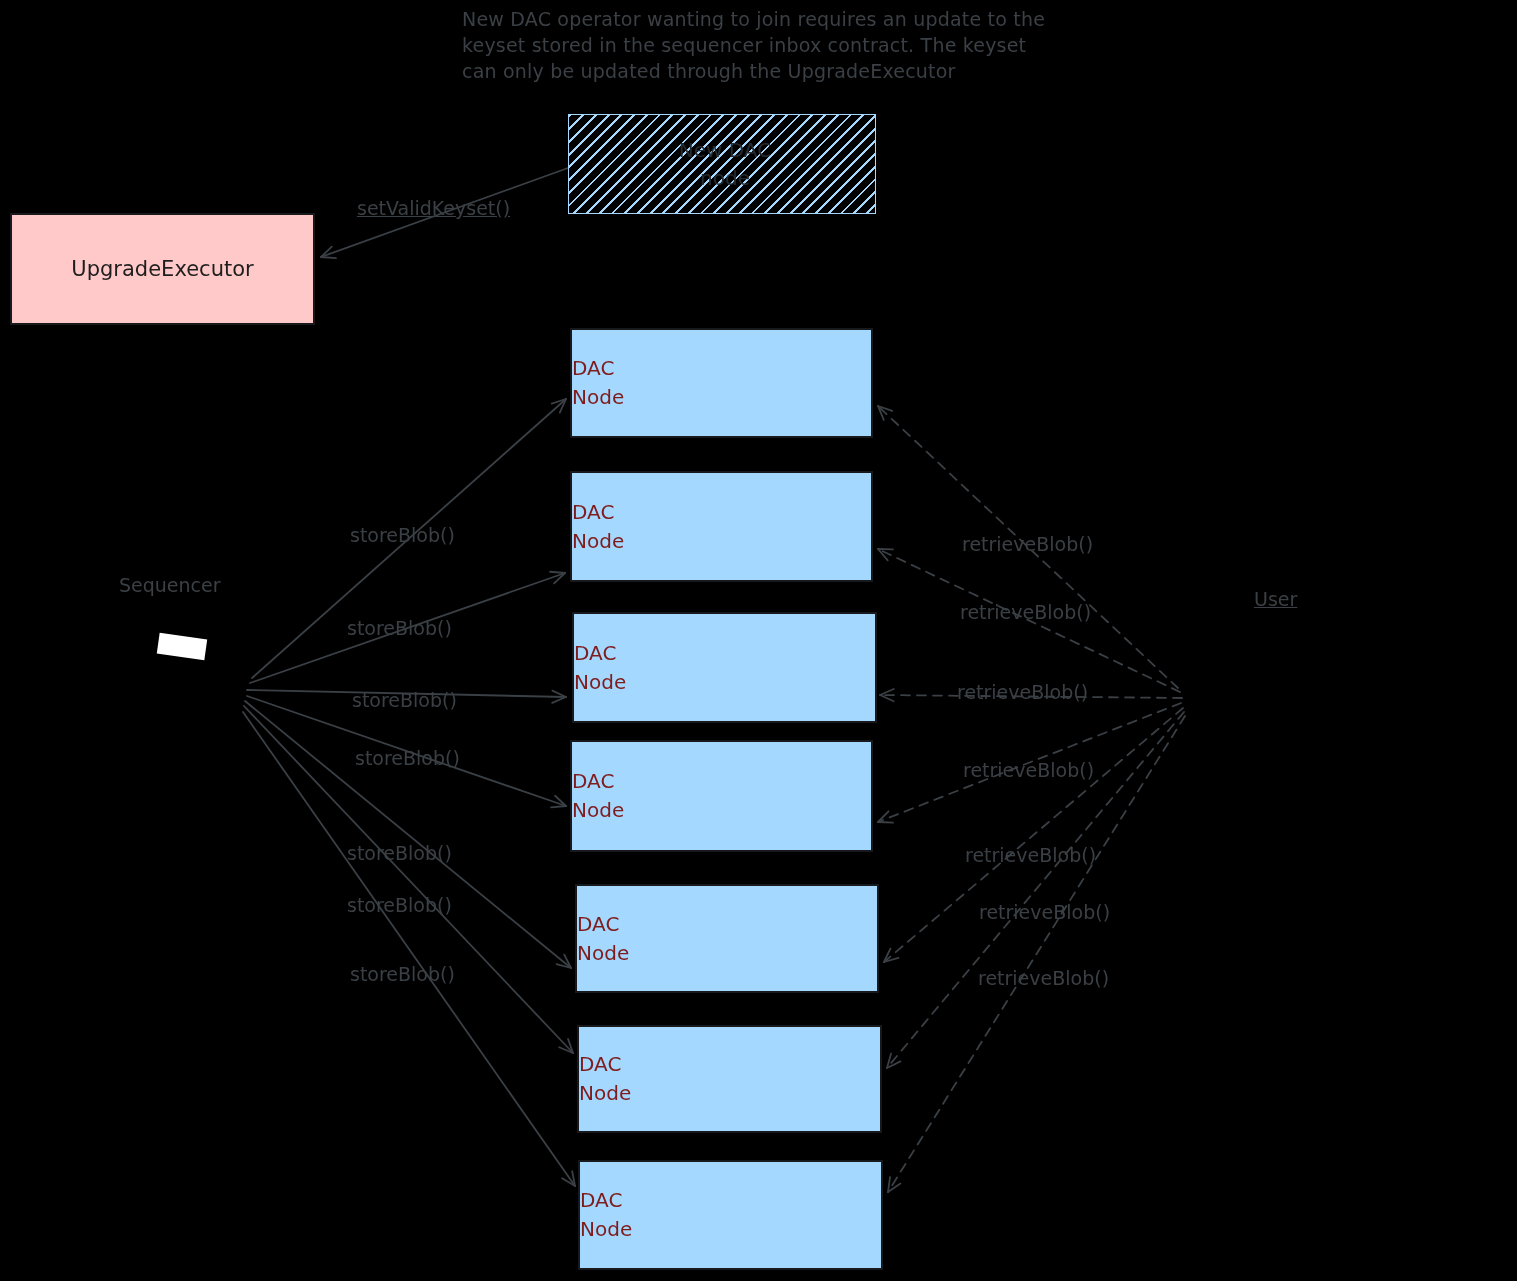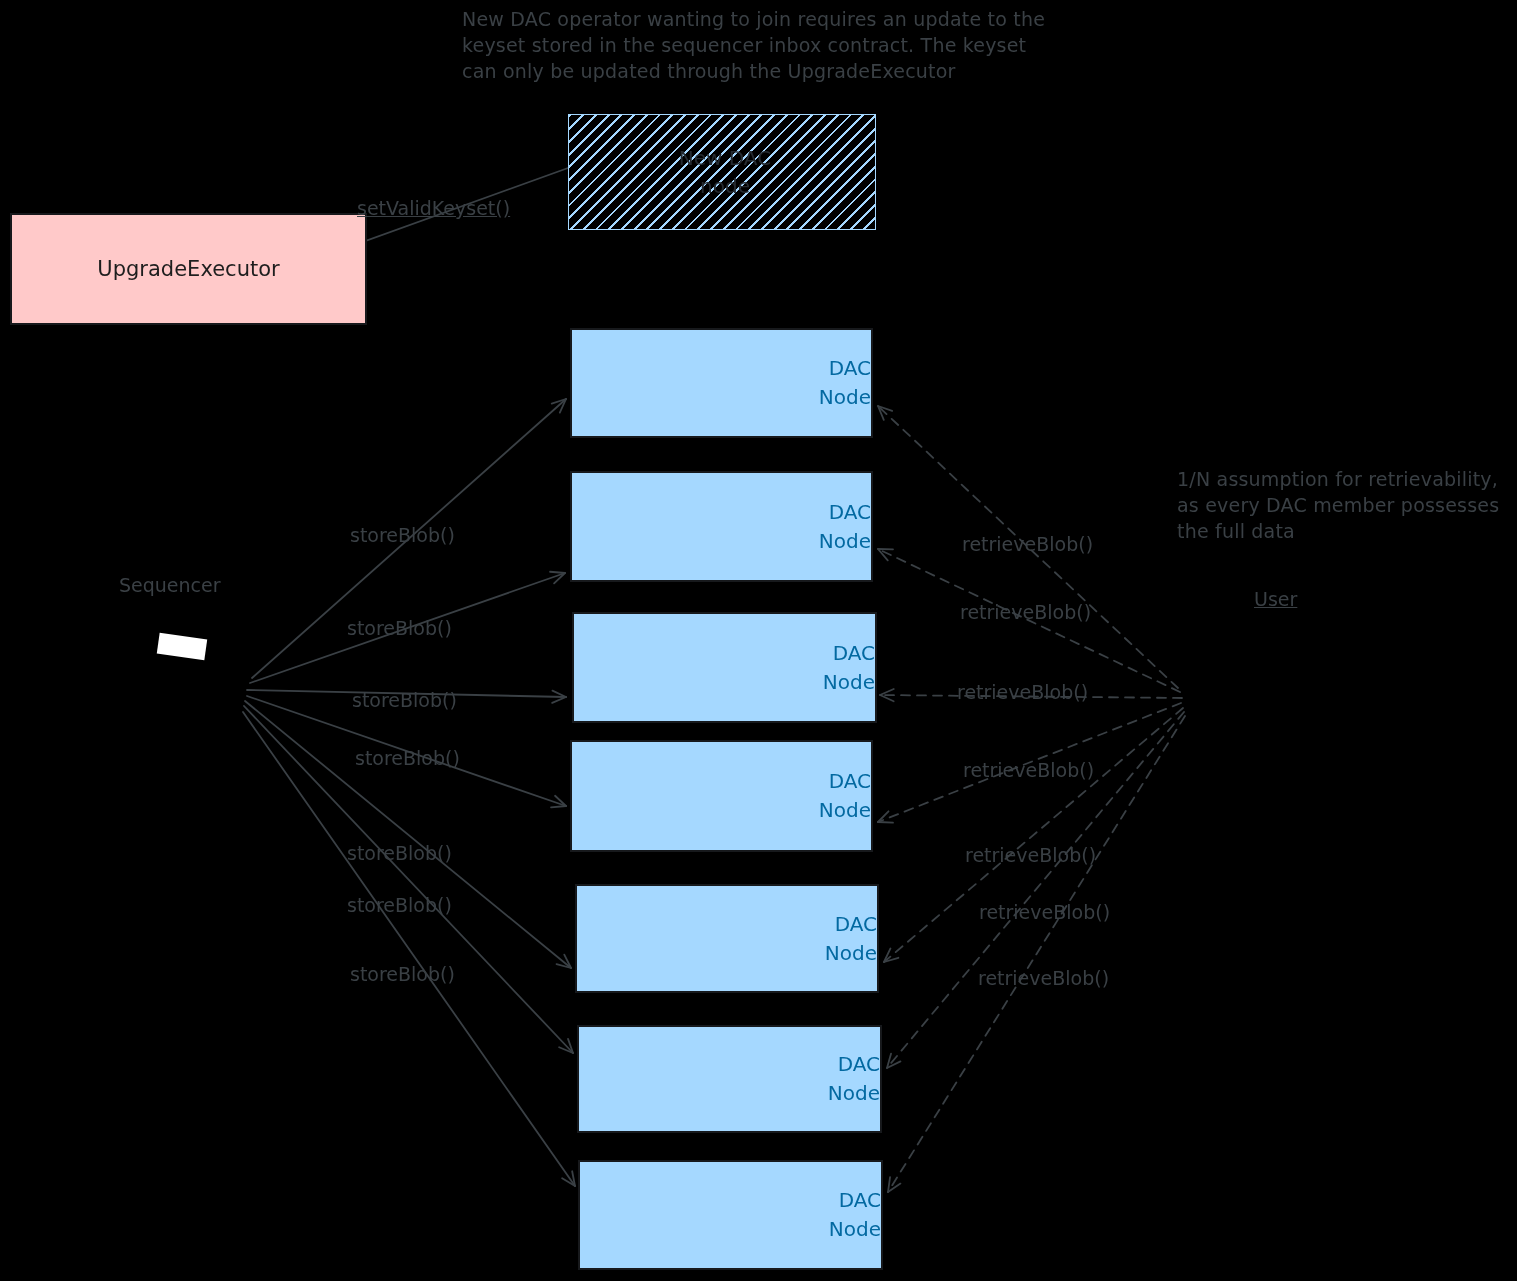--- a/index.html
+++ b/index.html
@@ -61,24 +61,24 @@
     font-size: 20px;
     line-height: 28px;
     white-space: pre-line;
   }
   .dac-box {
     position: absolute;
     background: #a5d8ff;
     border: 2px solid #17191c;
     display: flex;
     flex-direction: column;
-    align-items: flex-end;
+    align-items: flex-start;
     justify-content: center;
     text-align: center;
-    color: #0369a1;
+    color: #7f1d1d;
     font-size: 20px;
     line-height: 29px;
   }
   .seq-icon {
     position: absolute;
     left: 158px; top: 636px;
     width: 48px; height: 21px;
     background: #ffffff;
     transform: rotate(8deg);
   }
@@ -163,39 +163,36 @@
         <line x1="568" y1="168" x2="321" y2="257" stroke="#3a4045" stroke-width="1.8" stroke-linecap="round"></line>
         <line x1="331.81198189597876" y1="246.6028346420273" x2="321" y2="257" stroke="#3a4045" stroke-width="1.8" stroke-linecap="round"></line>
         <line x1="335.95877364024875" y1="258.11134656151825" x2="321" y2="257" stroke="#3a4045" stroke-width="1.8" stroke-linecap="round"></line>
       </g>
     </svg>
 
   <div class="note" style="left:462px; top:6px;">New DAC operator wanting to join requires an update to the
 keyset stored in the sequencer inbox contract. The keyset
 can only be updated through the UpgradeExecutor</div>
 
-  <div class="box hatch" style="left:568px; top:114px; width:308px; height:116px;padding-left:6px;">
+  <div class="box hatch" style="left:568px; top:114px; width:308px; height:100px;padding-left:6px;">
     <span>New DAC
 node</span>
   </div>
 
-  <div class="box pink" style="left:10px; top:213px; width:357px; height:112px;">
+  <div class="box pink" style="left:10px; top:213px; width:305px; height:112px;">
     <span>UpgradeExecutor</span>
   </div>
 
   <div class="fn-label" style="left:357px; top:197px;text-decoration:underline;">setValidKeyset()</div>
 
   <div class="actor-label" style="left:119px; top:574px;">Sequencer</div>
 
   <div class="seq-icon"></div>
 
 
-  <div class="note" style="left:1177px; top:466px;">1/N assumption for retrievability,
-as every DAC member possesses
-the full data</div>
 
   <div class="actor-label" style="left:1254px; top:588px;text-decoration:underline;">User</div>
 
   <div id="dac-nodes">
       <div class="dac-box" style="left: 570px; top: 328px; width: 303px; height: 110px;">
         <span>DAC</span>
         <span>Node</span>
       </div>
       <div class="dac-box" style="left: 570px; top: 471px; width: 303px; height: 111px;">
         <span>DAC</span>

